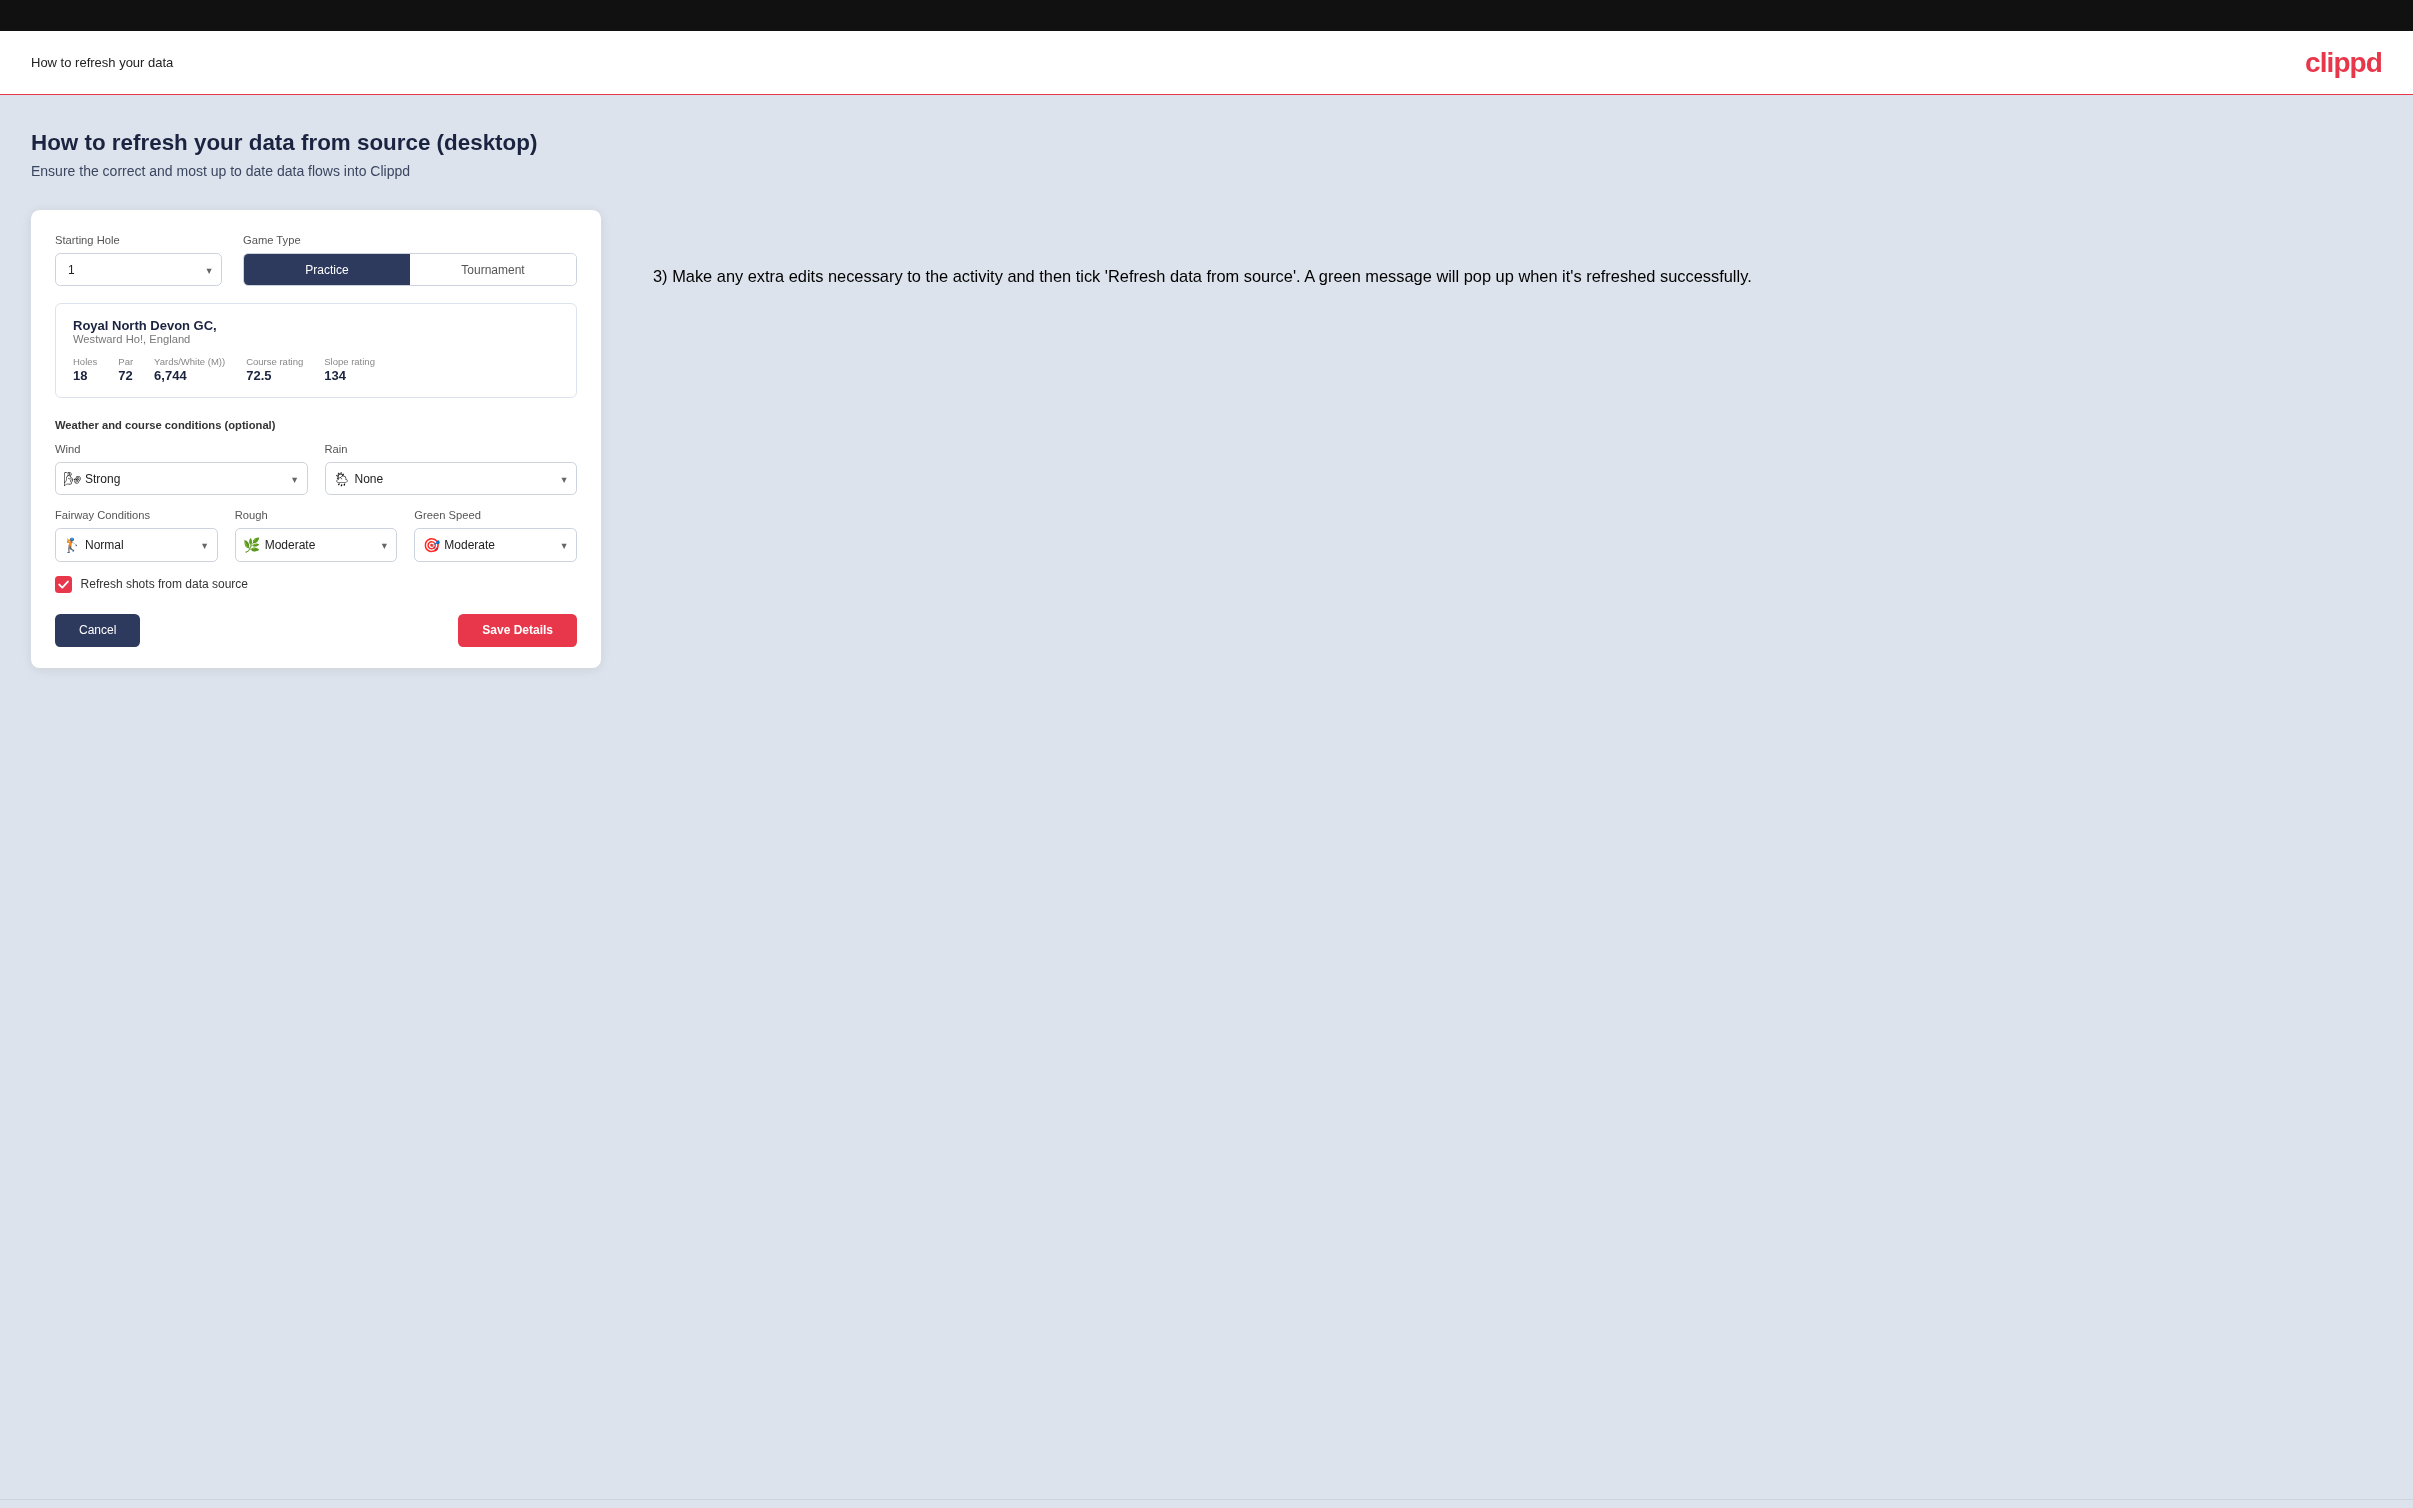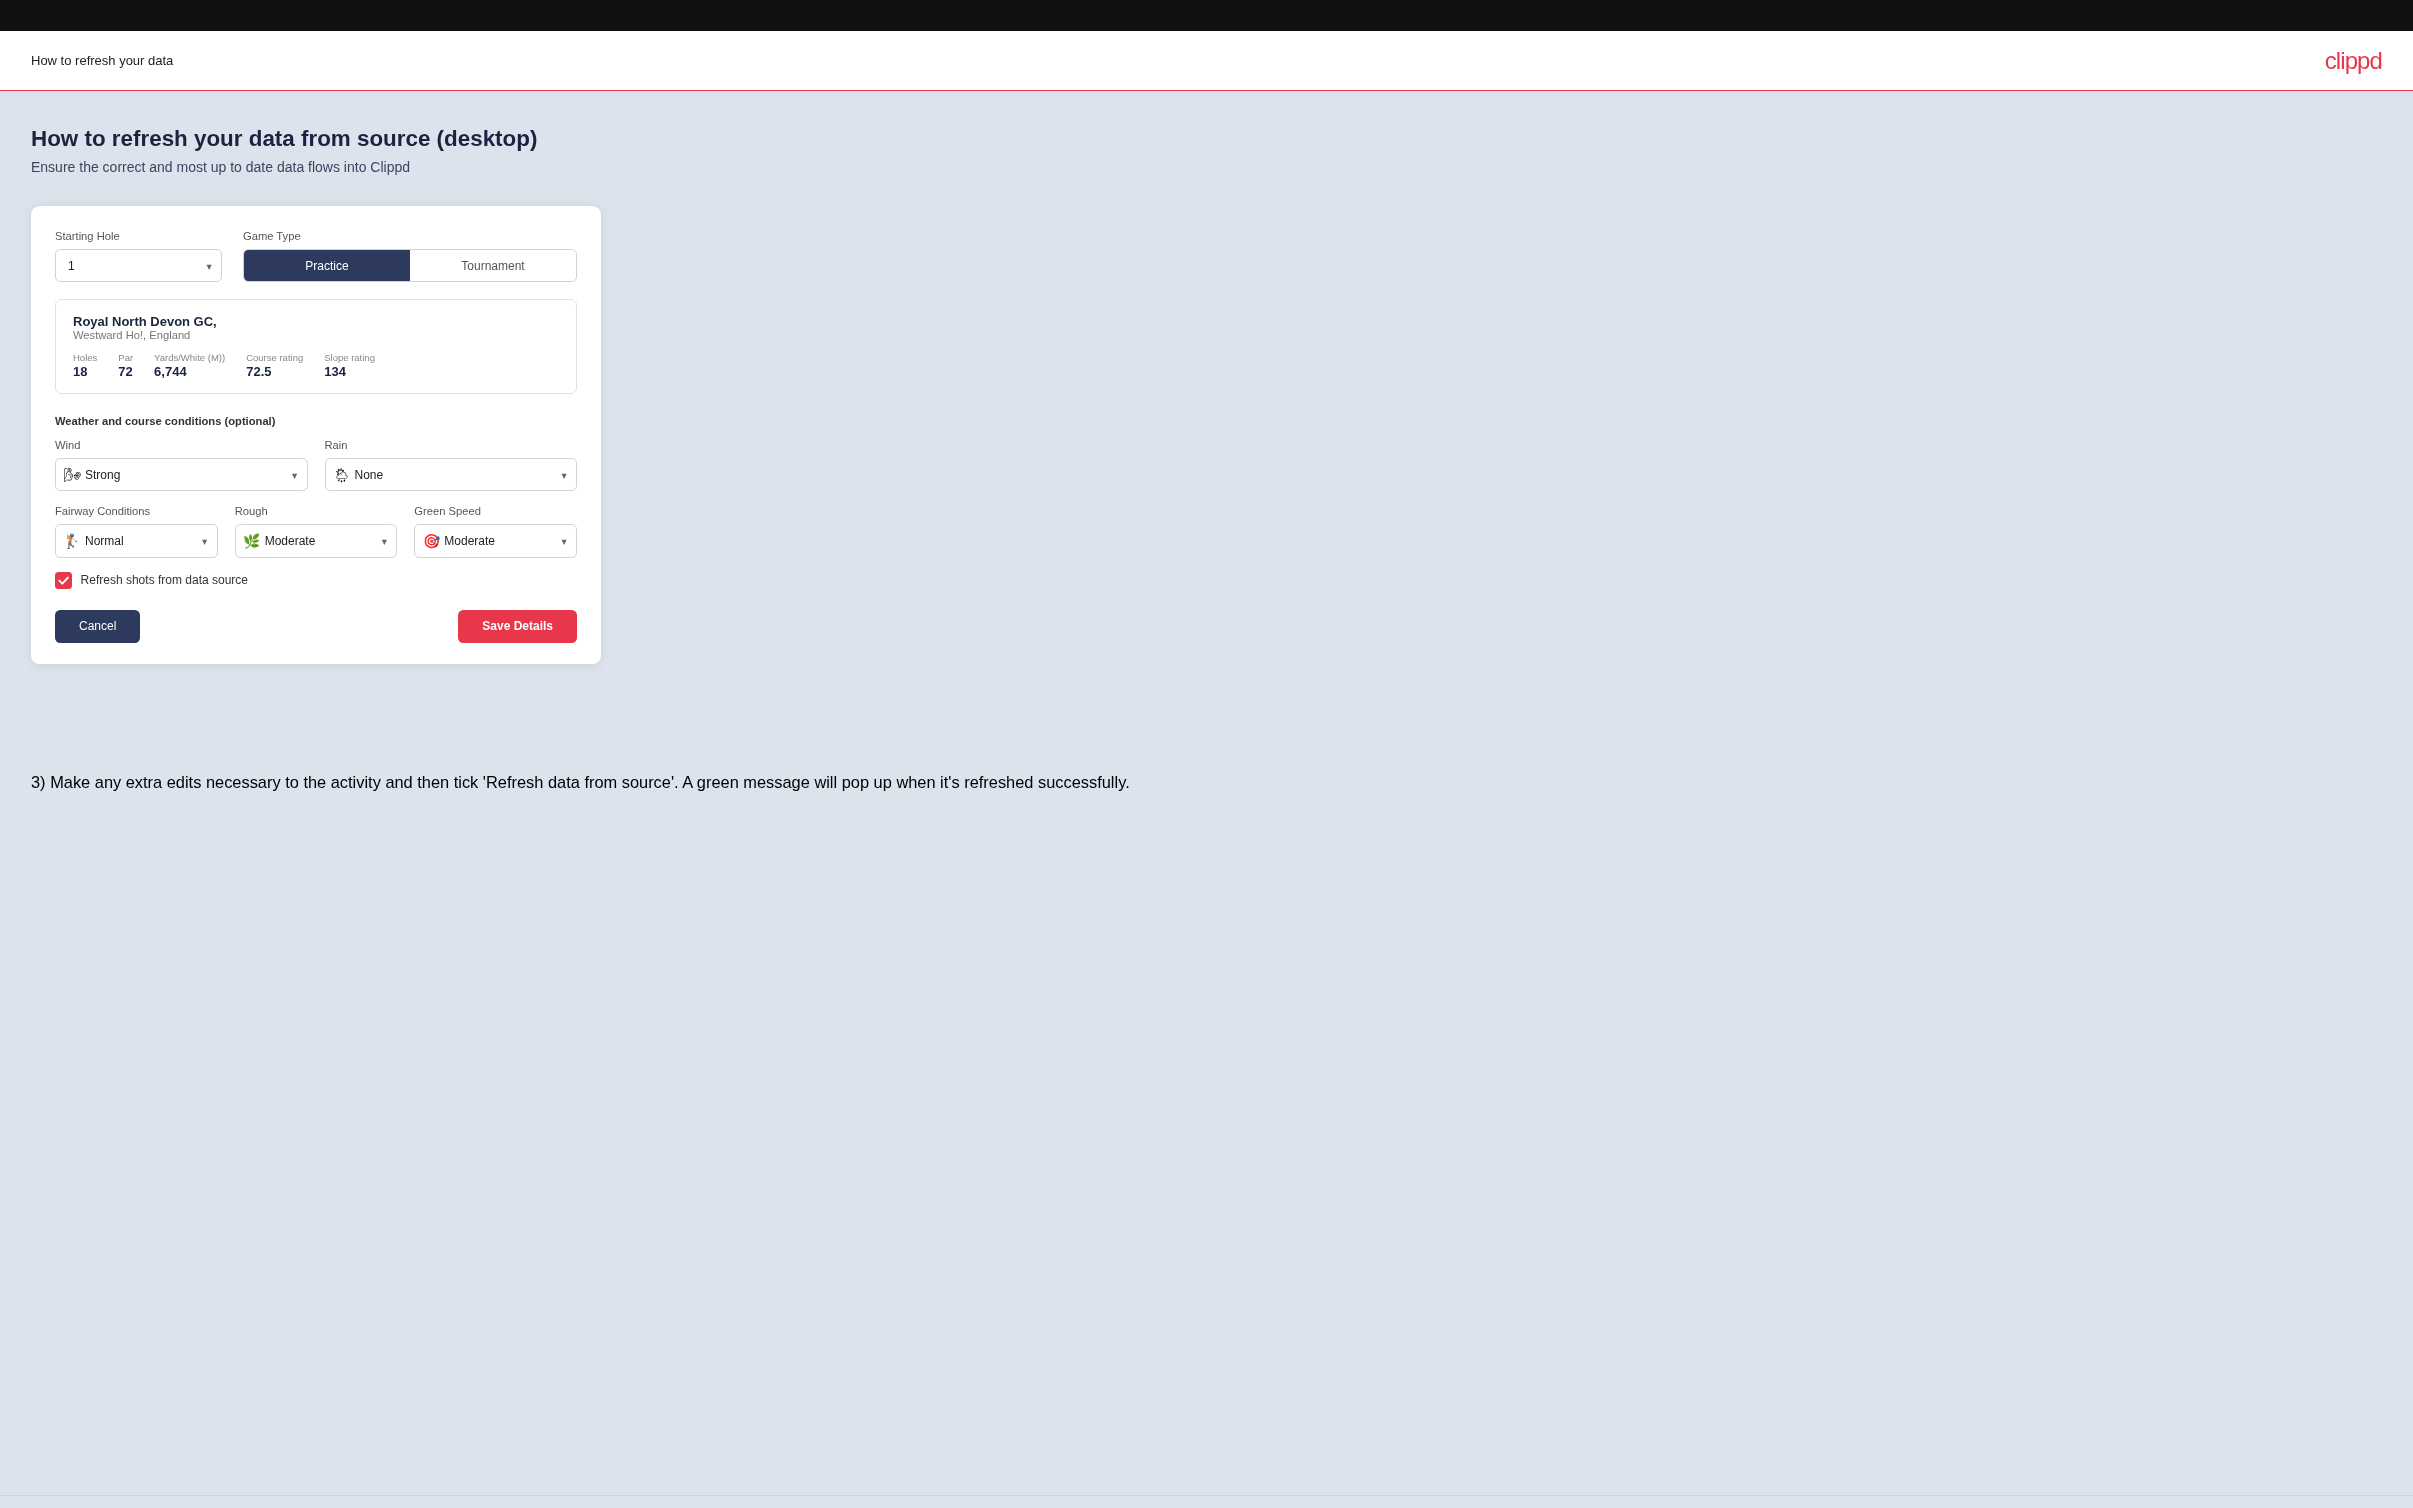--- a/index.html
+++ b/index.html
@@ -18,22 +18,22 @@
       display: flex;
       align-items: center;
       justify-content: space-between;
       border-bottom: 1.7px solid #e8364a;
     }
     .header-title {
       font-size: 13px;
       color: #222;
     }
     .logo {
-      font-size: 24px;
-      font-weight: 400;
+      font-size: 28px;
+      font-weight: 700;
       color: #e8364a;
       letter-spacing: -0.9px;
     }
     .main-content {
       background: #dde3ec;
       min-height: calc(100vh - 104px);
       padding: 35px 31px 35px 31px;
     }
     .page-heading {
       font-size: 22.4px;
@@ -43,21 +43,20 @@
     }
     .page-subheading {
       font-size: 14px;
       color: #3a4660;
       margin-bottom: 31px;
     }
     .content-layout {
       display: flex;
       gap: 52px;
       align-items: flex-start;
-      flex-direction: column;
     }
     .form-panel {
       background: #fff;
       border-radius: 8.6px;
       padding: 24px 24px 21px 24px;
       width: 570px;
       min-width: 535px;
       box-shadow: 0 1.7px 10.4px rgba(0,0,0,0.08);
     }
     .form-row {

